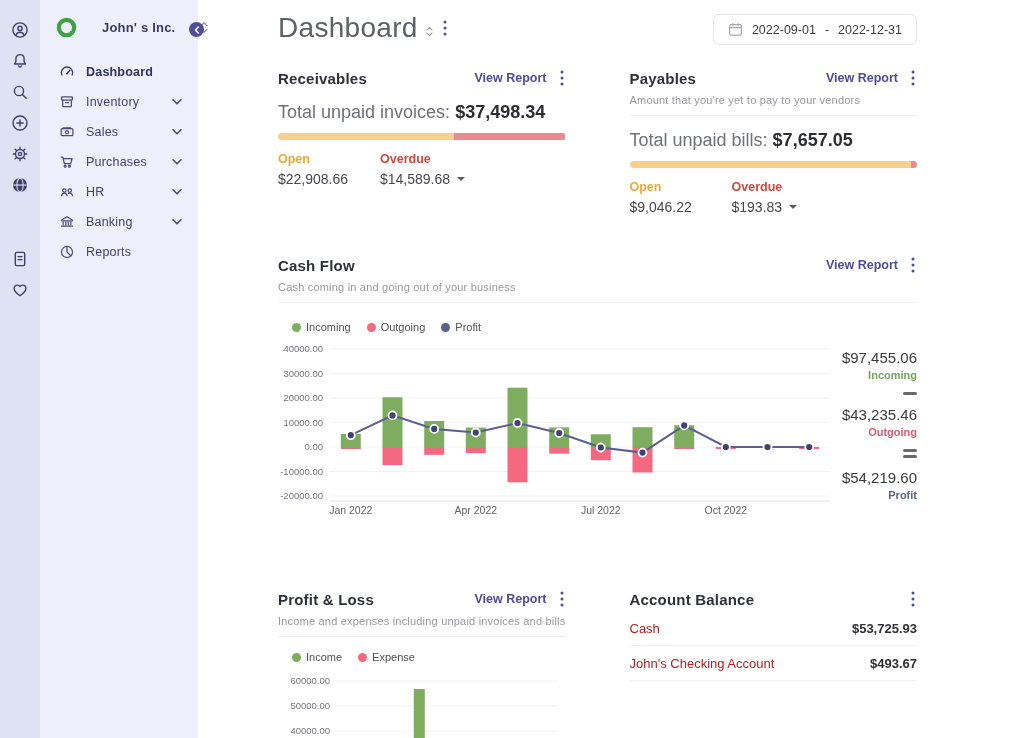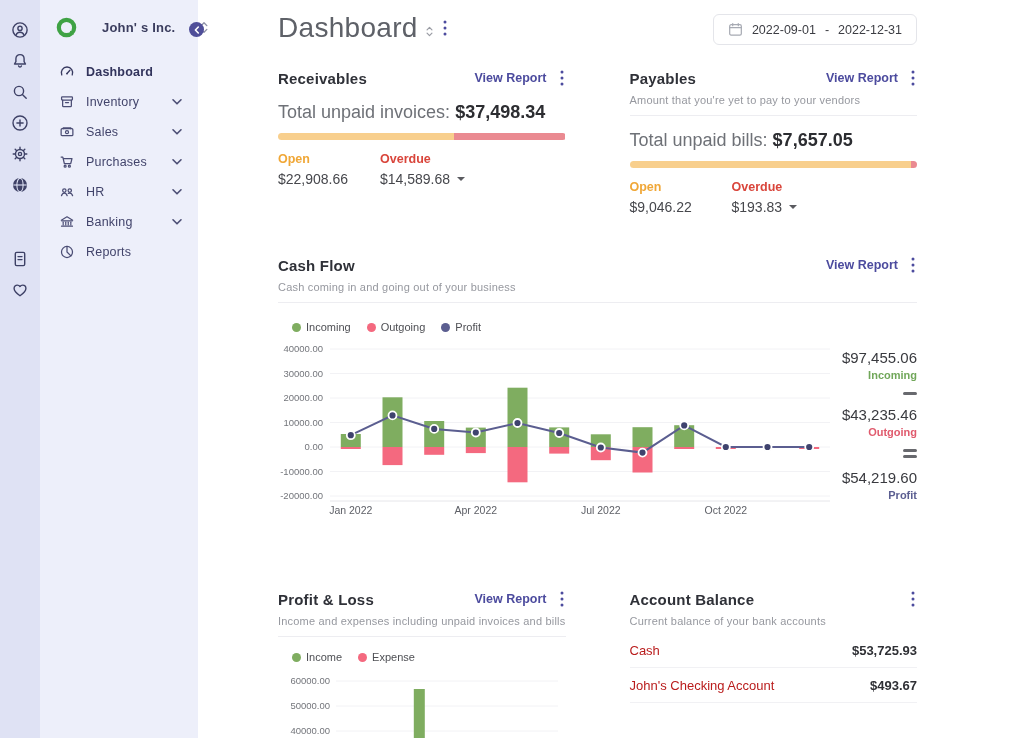--- a/index.html
+++ b/index.html
@@ -515,21 +515,20 @@
             <div class="head-actions">
               <span class="kebab">
                   <svg width="4" height="16" viewBox="0 0 4 16">
                     <circle cx="2" cy="2" r="1.5" fill="#4c4b9e"></circle>
                     <circle cx="2" cy="8" r="1.5" fill="#4c4b9e"></circle>
                     <circle cx="2" cy="14" r="1.5" fill="#4c4b9e"></circle>
                   </svg>
                 </span>
             </div>
           </div>
-          <p class="card-sub" style="border-bottom:none;padding-bottom:4px">Current balance of your bank accounts</p>
           <div class="ab-rows">
             <div class="ab-row">
               <span class="ab-name">Cash</span>
               <span class="ab-value">$53,725.93</span>
             </div>
             <div class="ab-row">
               <span class="ab-name">John's Checking Account</span>
               <span class="ab-value">$493.67</span>
             </div>
           </div>

